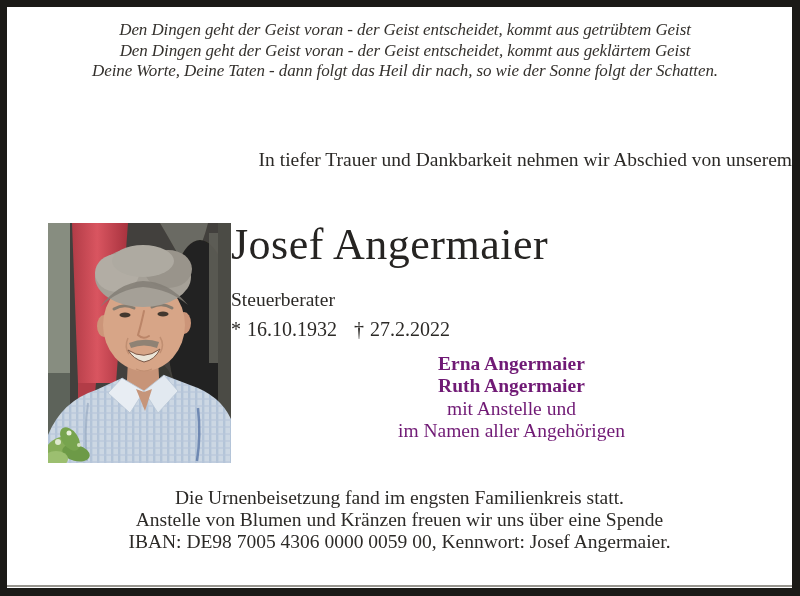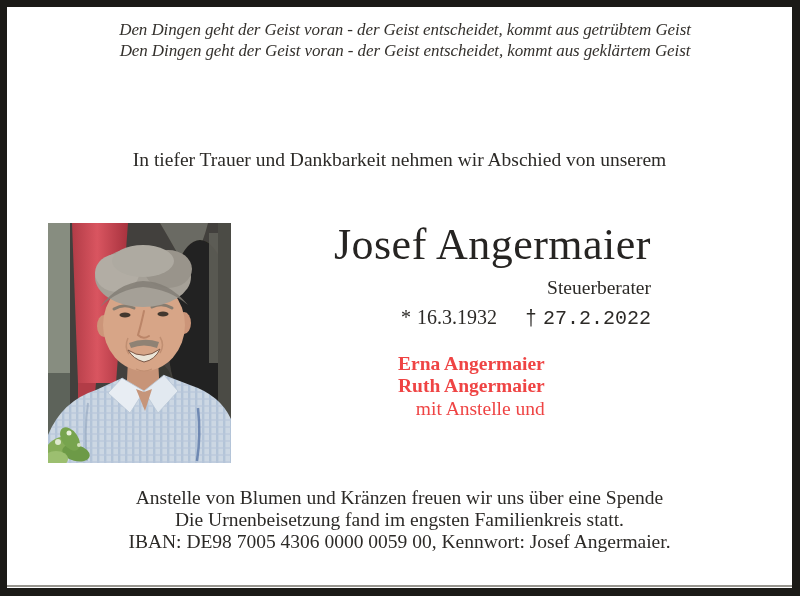--- a/index.html
+++ b/index.html
@@ -21,57 +21,58 @@
   }
   .epigraph {
     position: absolute; top: 13px; left: 0; right: 0;
     text-align: center; font-style: italic;
     font-size: 17px; line-height: 20.6px; color: #34312d;
     letter-spacing: -0.1px;
     margin-left: 11px;
   }
   .intro {
     position: absolute; top: 142px; left: 0; right: 0;
-    text-align: center; font-size: 19.5px; line-height: 22.5px;
+    text-align: right; font-size: 19.5px; line-height: 22.5px;
     color: #2c2a27;
   }
   .photo {
     position: absolute; left: 41px; top: 216px;
     width: 183px; height: 240px;
   }
   .photo svg { display: block; width: 100%; height: 100%; }
   .name-block {
     position: absolute; left: 224px; top: 215px; width: 420px;
-    text-align: right; color: #262422;
+    text-align: left; color: #262422;
   }
   .deceased-name { font-size: 44px; line-height: 46px; letter-spacing: 0.5px; white-space: nowrap; }
-  .profession { font-size: 19.5px; line-height: 23px; margin-top: 8px; color: #2c2a27; }
+  .profession { font-size: 19.5px; line-height: 23px; margin-top: 20px; color: #2c2a27; }
   .dates { font-size: 20px; line-height: 23px; margin-top: 7px; color: #2c2a27; white-space: nowrap; }
-  .date-pair + .date-pair { margin-left: 28px; font-family: Liberation Mono, monospace; }
+  .date-pair + .date-pair { margin-left: 17px; }
   .date-symbol { margin-right: 6px; }
   .family-block {
     position: absolute; left: 391px; top: 346px;
-    font-size: 19.5px; line-height: 22.4px; color: #ef4444;
-    text-align: right;
+    font-size: 19.5px; line-height: 22.4px; color: #701a75;
+    text-align: center;
   }
   .family-name { font-weight: bold; }
   .announcement {
     position: absolute; top: 480px; left: 0; right: 0;
     text-align: center; font-size: 19.5px; line-height: 22px;
     color: #2c2a27;
   }
 </style>
 </head>
 <body>
 
 <div class="page">
 
   <div class="epigraph">
     <div>Den Dingen geht der Geist voran - der Geist entscheidet, kommt aus getrübtem Geist</div>
     <div>Den Dingen geht der Geist voran - der Geist entscheidet, kommt aus geklärtem Geist</div>
+    <div>Deine Worte, Deine Taten - dann folgt das Heil dir nach, so wie der Sonne folgt der Schatten.</div>
   </div>
 
   <div class="intro">
     <div>In tiefer Trauer und Dankbarkeit nehmen wir Abschied von unserem</div>
   </div>
 
   <div class="photo">
     <svg viewBox="0 0 183 240" xmlns="http://www.w3.org/2000/svg">
       <defs>
         <linearGradient id="poleg" x1="0" y1="0" x2="1" y2="0">
@@ -148,30 +149,31 @@
         <circle cx="21" cy="210" r="2.5" fill="#e9f0da"></circle>
         <circle cx="31" cy="222" r="2" fill="#d4e3bd"></circle>
       </g>
     </svg>
   </div>
 
   <div class="name-block">
     <div class="deceased-name">Josef Angermaier</div>
     <div class="profession">Steuerberater</div>
     <div class="dates">
-      <span class="date-pair"><span class="date-symbol">*</span><span>16.3.1932</span></span><span class="date-pair"><span class="date-symbol">†</span><span>27.2.2022</span></span>
+      <span class="date-pair"><span class="date-symbol">*</span><span>16.10.1932</span></span><span class="date-pair"><span class="date-symbol">†</span><span>27.2.2022</span></span>
     </div>
   </div>
 
   <div class="family-block">
     <div class="family-name">Erna Angermaier</div>
     <div class="family-name">Ruth Angermaier</div>
     <div>mit Anstelle und</div>
+    <div>im Namen aller Angehörigen</div>
   </div>
 
   <div class="announcement">
+    <div>Die Urnenbeisetzung fand im engsten Familienkreis statt.</div>
     <div>Anstelle von Blumen und Kränzen freuen wir uns über eine Spende</div>
-    <div>Die Urnenbeisetzung fand im engsten Familienkreis statt.</div>
     <div>IBAN: DE98 7005 4306 0000 0059 00, Kennwort: Josef Angermaier.</div>
   </div>
 
   <div class="bottom-line"></div>
 </div>
 
 </body></html>

